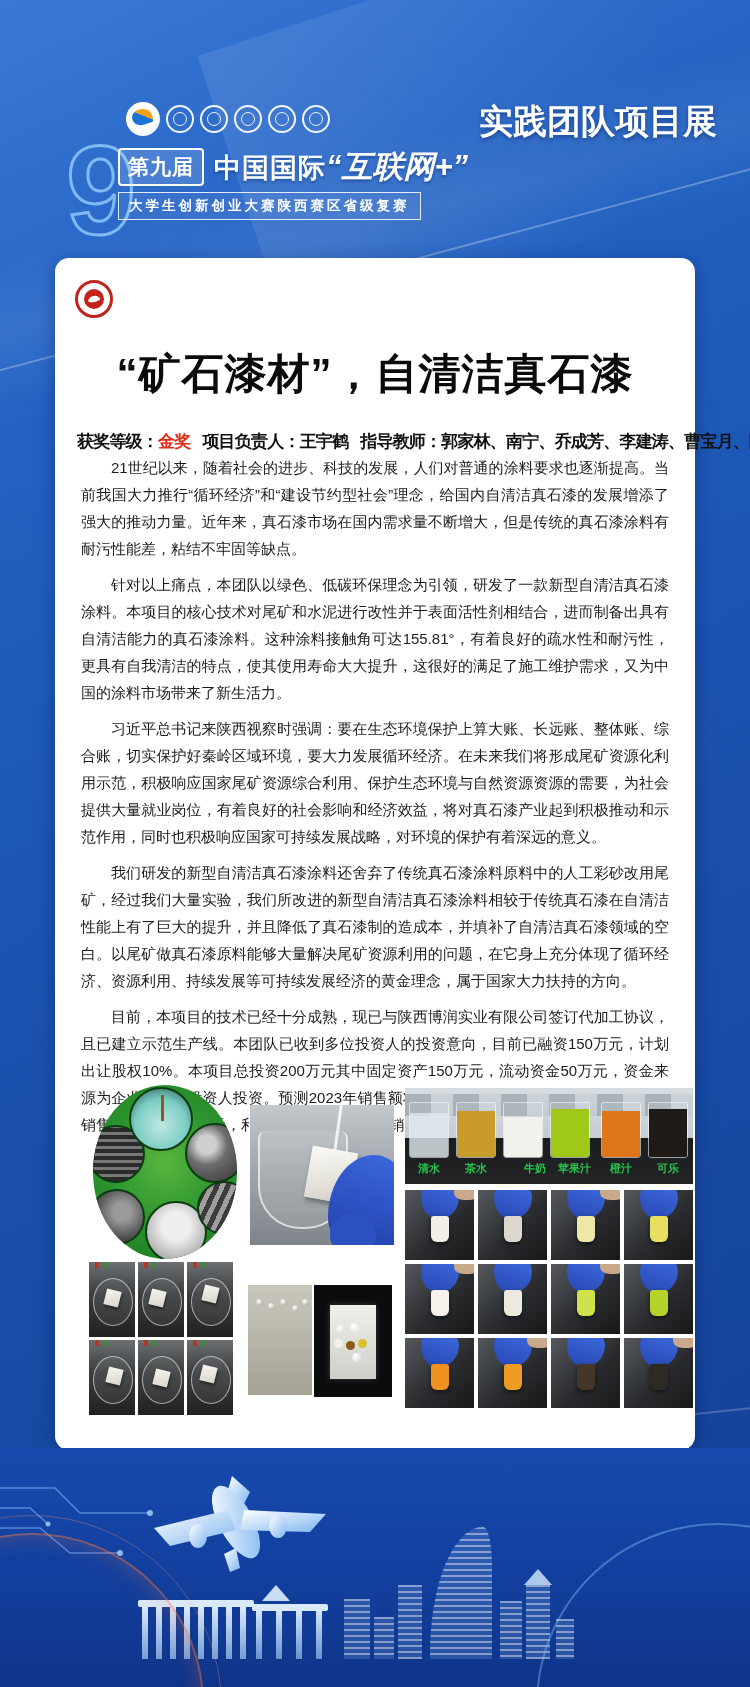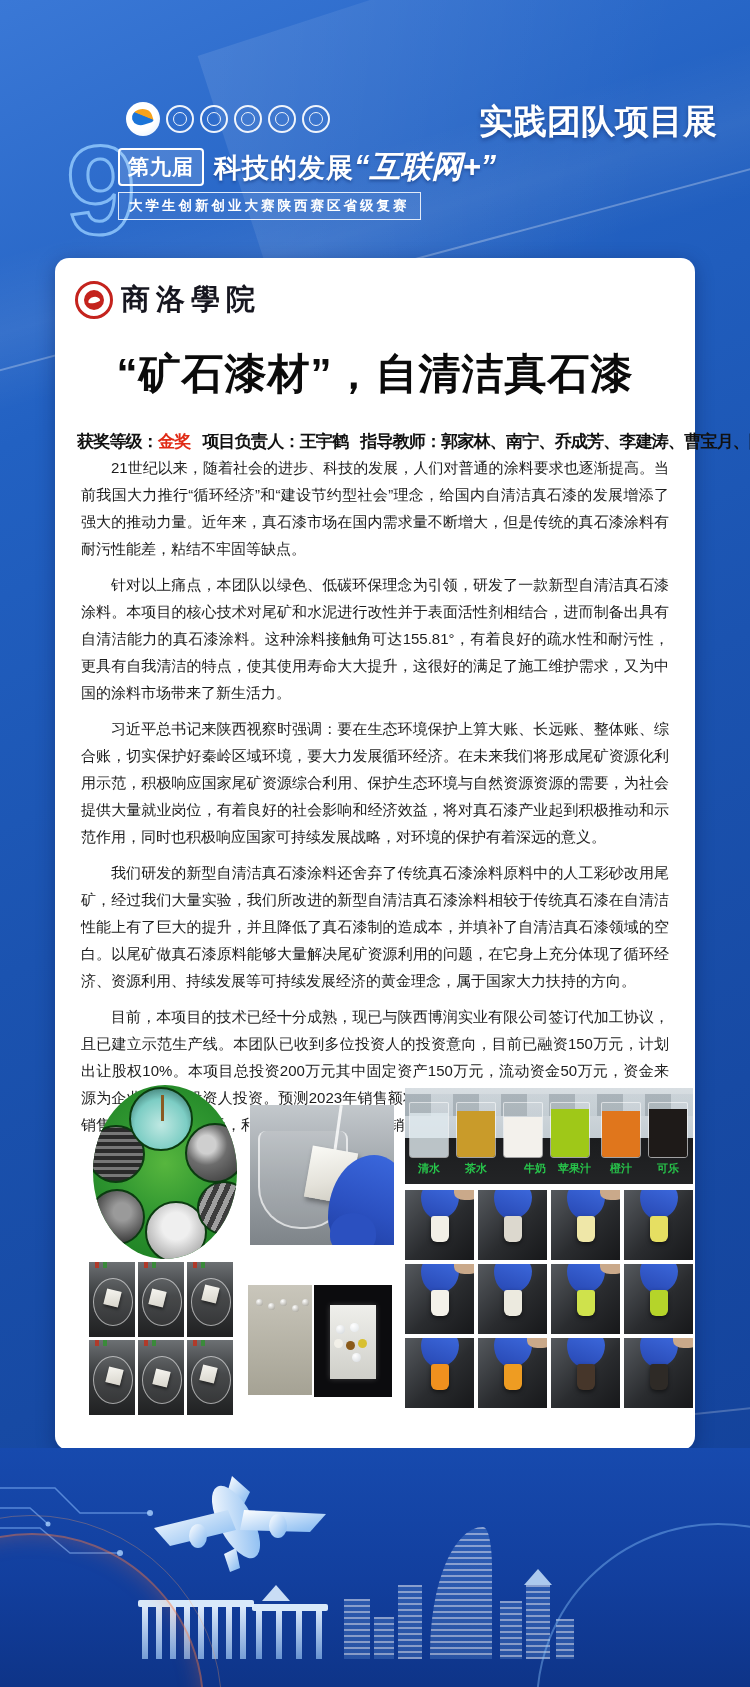--- a/index.html
+++ b/index.html
@@ -130,36 +130,35 @@
       <span class="mark"></span>
     </div>
   <div class="badge">
       <span class="mark"></span>
     </div>
 </div>
 
 <div class="edition-row">
   <span class="edition-box">第九届</span>
   <span class="brand">
-    <span>科技的发展</span><span class="net">“互联网+”</span>
+    <span>中国国际</span><span class="net">“互联网+”</span>
   </span>
 </div>
 <div class="sub-banner">大学生创新创业大赛陕西赛区省级复赛</div>
 
 <div class="track">
   <div>实践团队项目展</div>
 </div>
 
 <div class="card">
 
   <div class="uni-row">
     <div class="seal">
         <div class="seal-core"></div>
       </div>
-    <div class="uni-name">商洛學院</div>
   </div>
 
   <div class="card-title">“矿石漆材”，自清洁真石漆</div>
 
   <div class="award">
     <span>获奖等级：</span><span class="gold">金奖</span><span class="gap"></span><span>项目负责人：</span><span>王宇鹤</span><span class="gap"></span><span>指导教师：</span><span>郭家林、南宁、乔成芳、李建涛、曹宝月、陈玉萍、赵威、杨超普</span>
   </div>
 
   <div class="body-text">
     <p>21世纪以来，随着社会的进步、科技的发展，人们对普通的涂料要求也逐渐提高。当前我国大力推行“循环经济”和“建设节约型社会”理念，给国内自清洁真石漆的发展增添了强大的推动力量。近年来，真石漆市场在国内需求量不断增大，但是传统的真石漆涂料有耐污性能差，粘结不牢固等缺点。</p>

